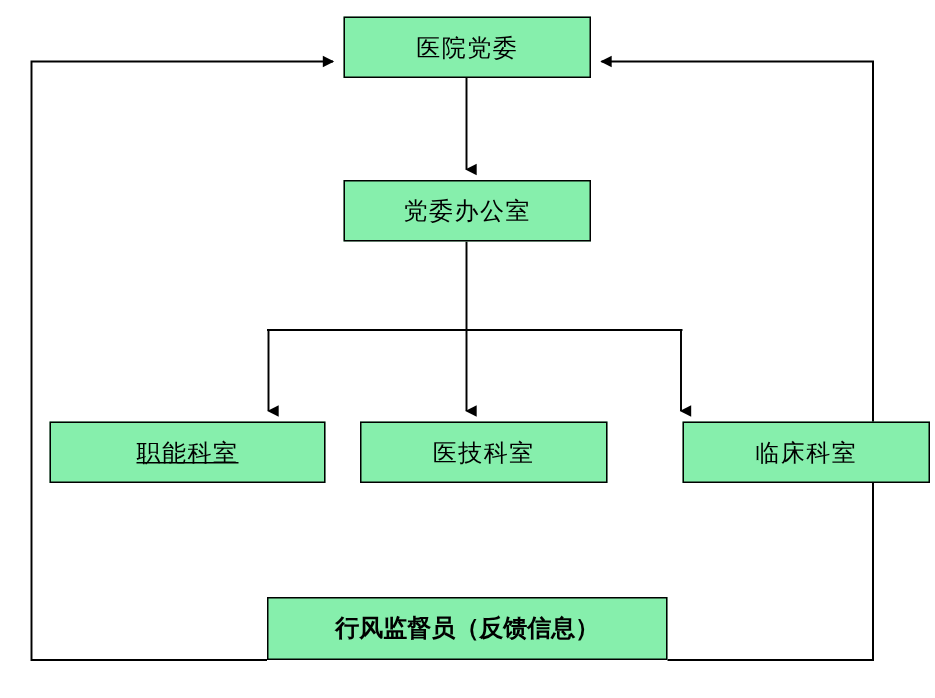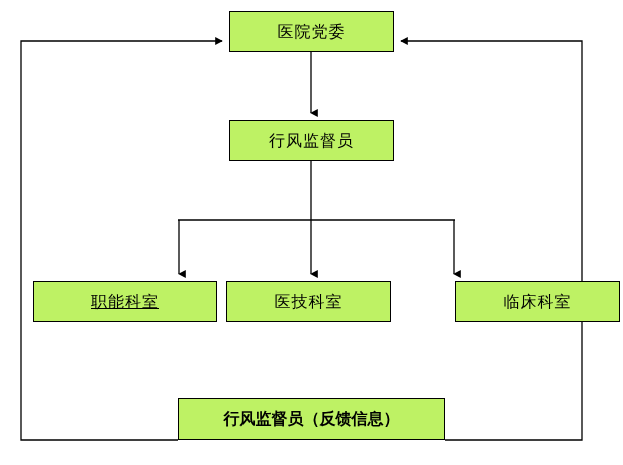--- a/index.html
+++ b/index.html
@@ -21,21 +21,21 @@
     position: absolute;
     top: 0;
     left: 0;
     width: 623px;
     height: 465px;
   }
   .node-box {
     position: absolute;
     box-sizing: border-box;
     border: 1px solid #000000;
-    background: #bef264;
+    background: #86efac;
     display: flex;
     align-items: center;
     justify-content: center;
     z-index: 2;
   }
   .node-label {
     font-size: 16px;
     line-height: 1;
     color: #000000;
     letter-spacing: 1px;
@@ -91,28 +91,28 @@
     <g>
       <path d="M445,440 L582,440 L582,41 L401,41" fill="none" stroke="#000000" stroke-width="1.3" marker-end="url(#arrow-left)"></path>
     </g>
   </svg>
 
   <div class="node-box" style="left:229px; top:11px; width:165px; height:41px;">
     <span class="node-label">医院党委</span>
   </div>
 
   <div class="node-box" style="left:229px; top:120px; width:165px; height:41px;">
-    <span class="node-label">行风监督员</span>
+    <span class="node-label">党委办公室</span>
   </div>
 
   <div class="node-box" style="left:33px; top:281px; width:184px; height:41px;text-decoration:underline;">
     <span class="node-label">职能科室</span>
   </div>
 
-  <div class="node-box" style="left:226px; top:281px; width:165px; height:41px;">
+  <div class="node-box" style="left:240px; top:281px; width:165px; height:41px;">
     <span class="node-label">医技科室</span>
   </div>
 
   <div class="node-box" style="left:410px; top:281px; width:165px; height:41px;margin-left:45px;">
     <span class="node-label">临床科室</span>
   </div>
 
   <div class="node-box" style="left:178px; top:398px; width:267px; height:42px;font-weight:bold;">
     <span class="node-label wide">行风监督员（反馈信息）</span>
   </div>

